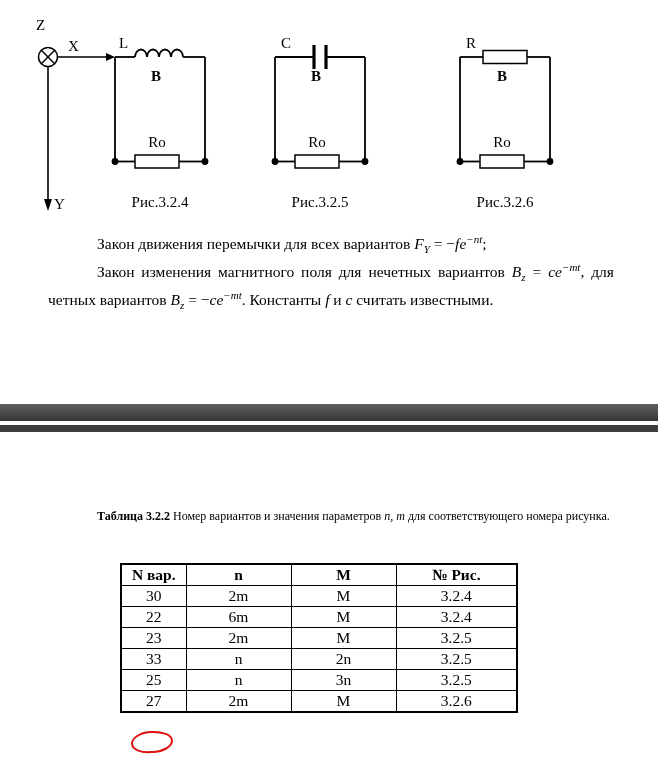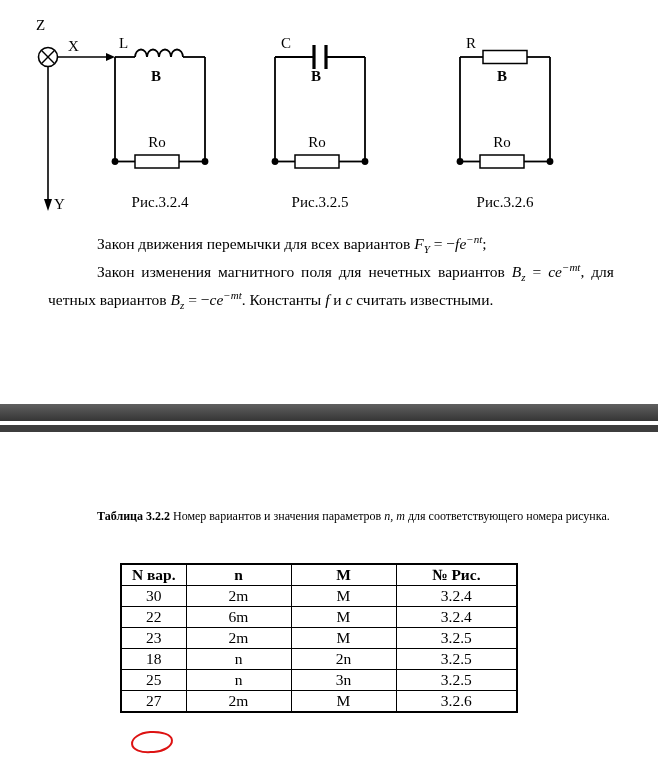--- a/index.html
+++ b/index.html
@@ -158,21 +158,21 @@
           <td>M</td>
           <td>3.2.4</td>
         </tr>
       <tr>
           <td>23</td>
           <td>2m</td>
           <td>M</td>
           <td>3.2.5</td>
         </tr>
       <tr>
-          <td>18</td>
+          <td>33</td>
           <td>n</td>
           <td>2n</td>
           <td>3.2.5</td>
         </tr>
       <tr>
           <td>25</td>
           <td>n</td>
           <td>3n</td>
           <td>3.2.5</td>
         </tr>

